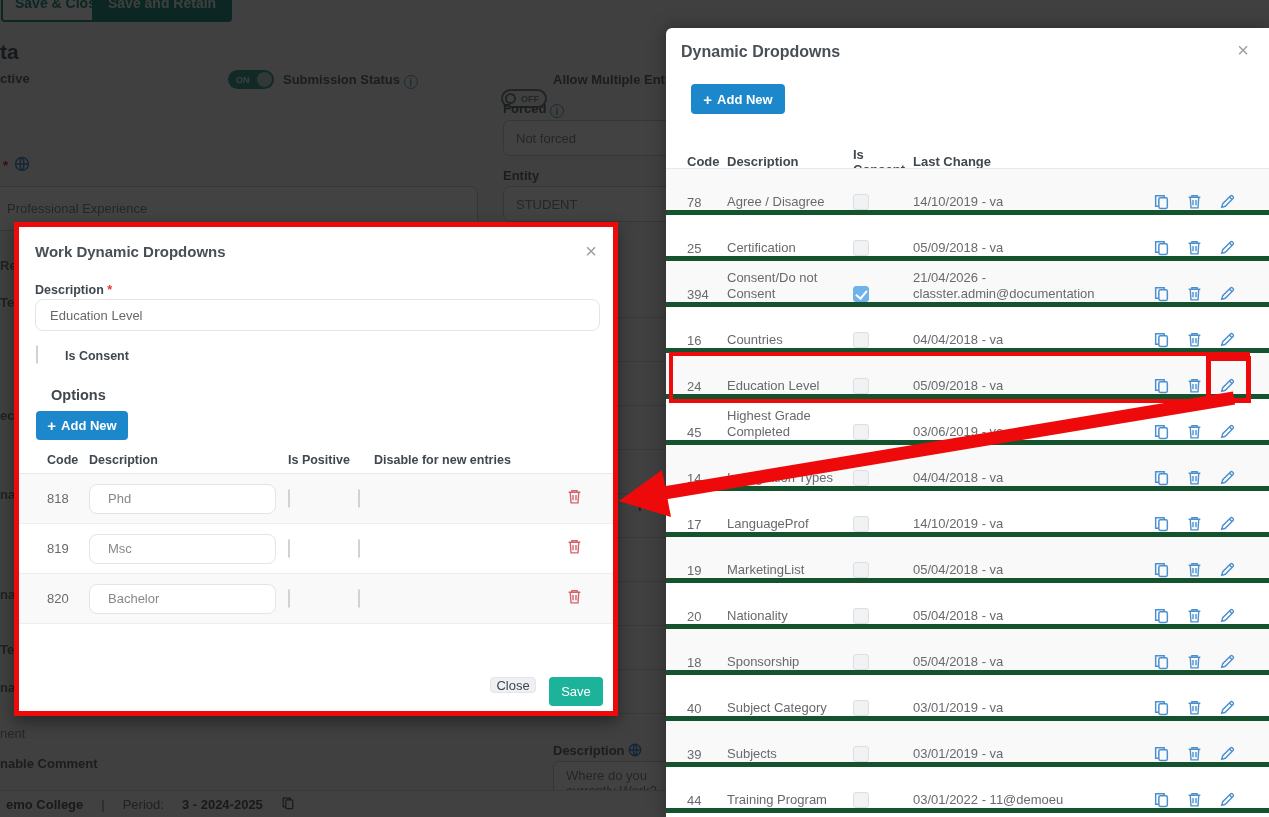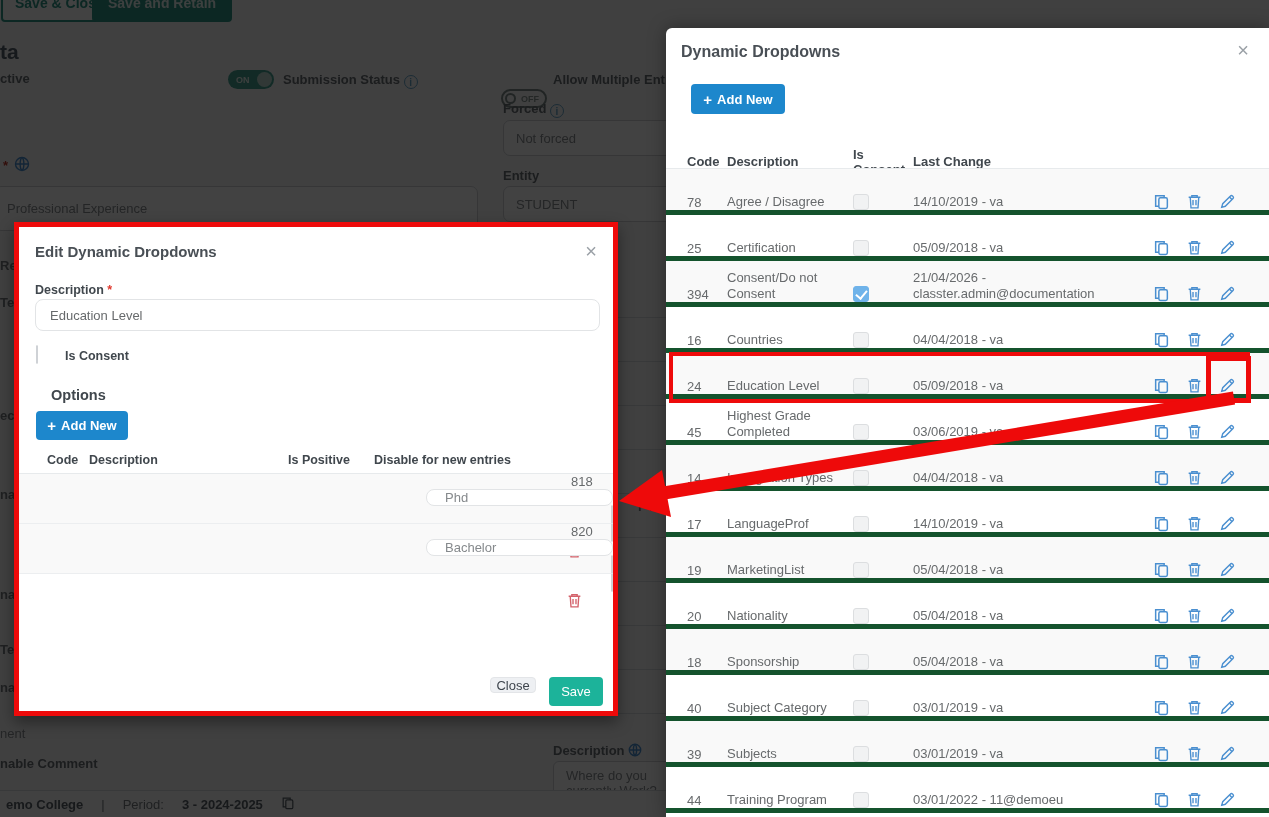--- a/index.html
+++ b/index.html
@@ -75,21 +75,21 @@
   #emodal .title { position:absolute; left:16px; top:16px; font-size:15px; font-weight:bold; color:#494f55; }
   #emodal .close-x { position:absolute; right:16px; top:14px; }
   .e-label { font-size:12.5px; font-weight:bold; color:#40474d; }
   #e-desc-input { position:absolute; left:16px; top:72px; width:565px; height:32px;
     border:1px solid #e2e4e6; border-radius:8px; font-size:13px; color:#676a6c;
     padding-left:14px; font-family:"Liberation Sans", sans-serif; background:#fff; }
   #e-options-title { position:absolute; left:16px; top:160px; font-size:14.5px; font-weight:bold; color:#40474d;margin-left:16px; }
   #e-add { position:absolute; left:17px; top:184px; width:92px; height:29px; }
   .e-head { position:absolute; top:226px; font-size:12.5px; font-weight:bold; color:#40474d; }
   #e-table { position:absolute; left:0; top:246px; width:594px; border-top:1px solid #e7eaec; }
-  .e-row { display:flex; align-items:flex-end; height:50px; border-bottom:1px solid #eceef0;flex-direction:column; }
+  .e-row { display:flex; align-items:center; height:50px; border-bottom:1px solid #eceef0; }
   .e-row.odd { background:#f9f9f9; }
   .e-row .c-code { width:42px; margin-left:28px; font-size:13px; color:#676a6c; }
   .e-row .c-input { width:187px; height:30px; border:1px solid #e2e4e6; border-radius:8px;
     font-size:13px; color:#85898c; padding-left:18px; font-family:"Liberation Sans", sans-serif; background:#fff; }
   .e-row .cbwrap1 { margin-left:12px; }
   .e-row .cbwrap2 { margin-left:68px; }
   .e-row .c-trash { margin-left:auto; margin-right:30px; color:#d4626b; }
   #e-close { position:absolute; left:471px; top:450px; width:46px; height:16px; background:#eef0f3;
     border:1px solid #e3e5e8; border-radius:4px; font-size:13px; color:#3e454d; }
   #e-save { position:absolute; left:530px; top:450px; width:54px; height:29px; background:#1cb39a;
@@ -585,21 +585,21 @@
             </span>
       </div>
     </div>
       </div>
   </div>
 
   <div id="hl-row"></div>
   <div id="hl-pencil"></div>
 
   <div id="emodal">
-    <div class="title">Edit Dynamic Dropdowns</div>
+    <div class="title">Work Dynamic Dropdowns</div>
     <div class="close-x">×</div>
 
     <div class="e-label abs" style="left:16px; top:56px;">
       <span>Description</span>
       <span style="color:#e0392e;">*</span>
     </div>
     <input id="e-desc-input" type="text" value="Education Level" style="">
 
     <span class="cb white abs" style="left:17px; top:119px;"></span>
     <span class="e-label abs" style="left:46px; top:122px;">Is Consent</span>
@@ -620,20 +620,30 @@
         <div class="e-row odd">
       <div class="c-code">818</div>
       <input class="c-input" type="text" value="Phd" style="">
       <span class="cbwrap1"><span class="cb white"></span></span>
       <span class="cbwrap2"><span class="cb white"></span></span>
       <span class="c-trash">
         <svg width="17" height="17" viewBox="0 0 16 16" fill="none" stroke="currentColor" stroke-width="1.3">
           <path d="M2.5 4h11M5.5 4V2.5h5V4M4 4l.7 10h6.6L12 4M6.6 6.5v5M9.4 6.5v5"></path>
         </svg></span>
     </div>
+        <div class="e-row">
+      <div class="c-code">819</div>
+      <input class="c-input" type="text" value="Msc" style="">
+      <span class="cbwrap1"><span class="cb white"></span></span>
+      <span class="cbwrap2"><span class="cb white"></span></span>
+      <span class="c-trash">
+        <svg width="17" height="17" viewBox="0 0 16 16" fill="none" stroke="currentColor" stroke-width="1.3">
+          <path d="M2.5 4h11M5.5 4V2.5h5V4M4 4l.7 10h6.6L12 4M6.6 6.5v5M9.4 6.5v5"></path>
+        </svg></span>
+    </div>
         <div class="e-row odd">
       <div class="c-code">820</div>
       <input class="c-input" type="text" value="Bachelor" style="">
       <span class="cbwrap1"><span class="cb white"></span></span>
       <span class="cbwrap2"><span class="cb white"></span></span>
       <span class="c-trash">
         <svg width="17" height="17" viewBox="0 0 16 16" fill="none" stroke="currentColor" stroke-width="1.3">
           <path d="M2.5 4h11M5.5 4V2.5h5V4M4 4l.7 10h6.6L12 4M6.6 6.5v5M9.4 6.5v5"></path>
         </svg></span>
     </div>

